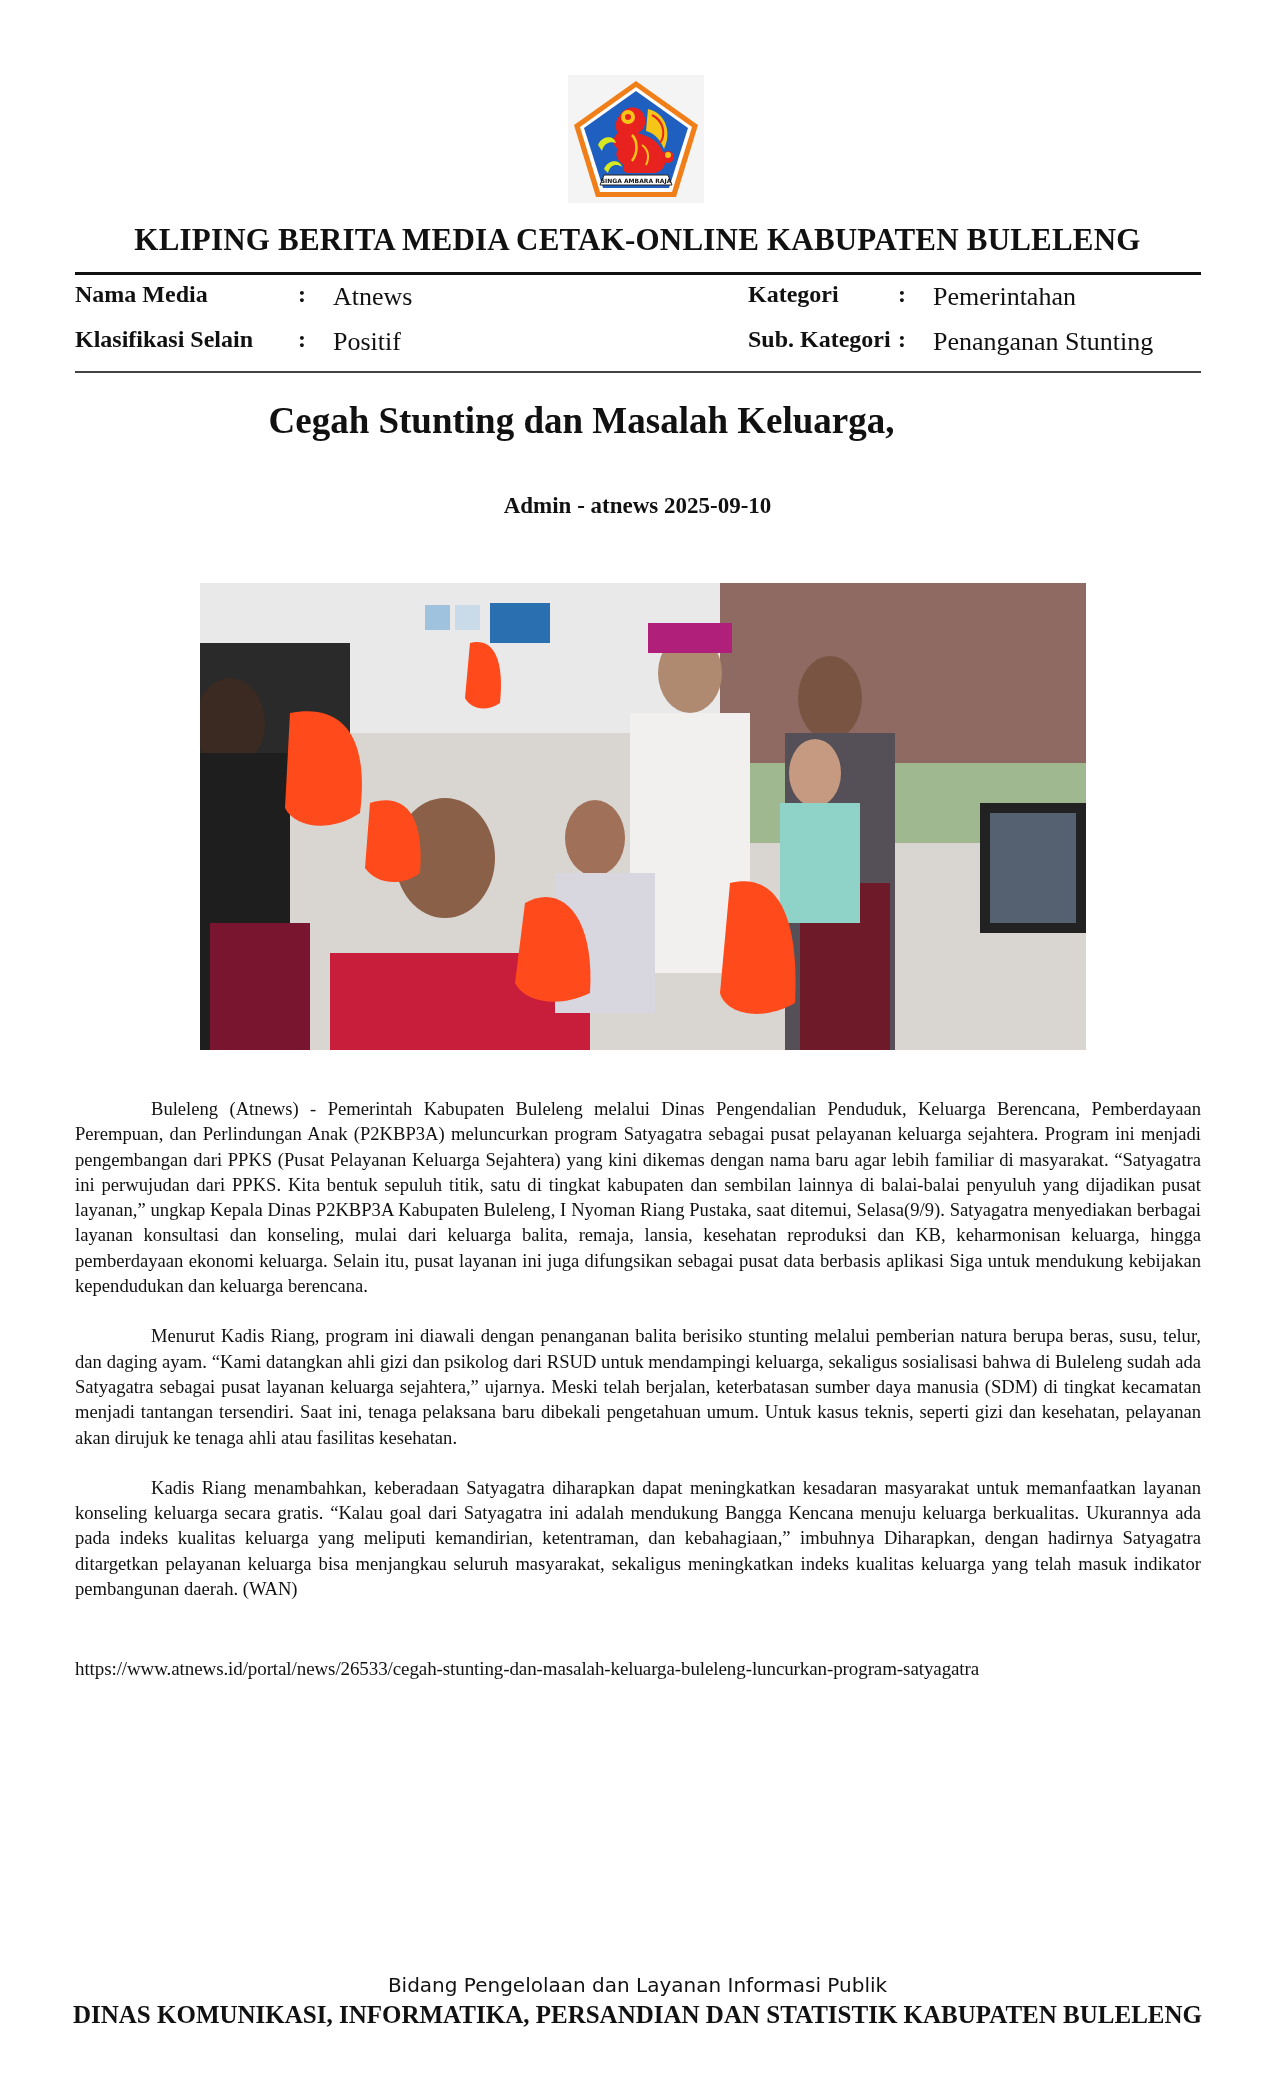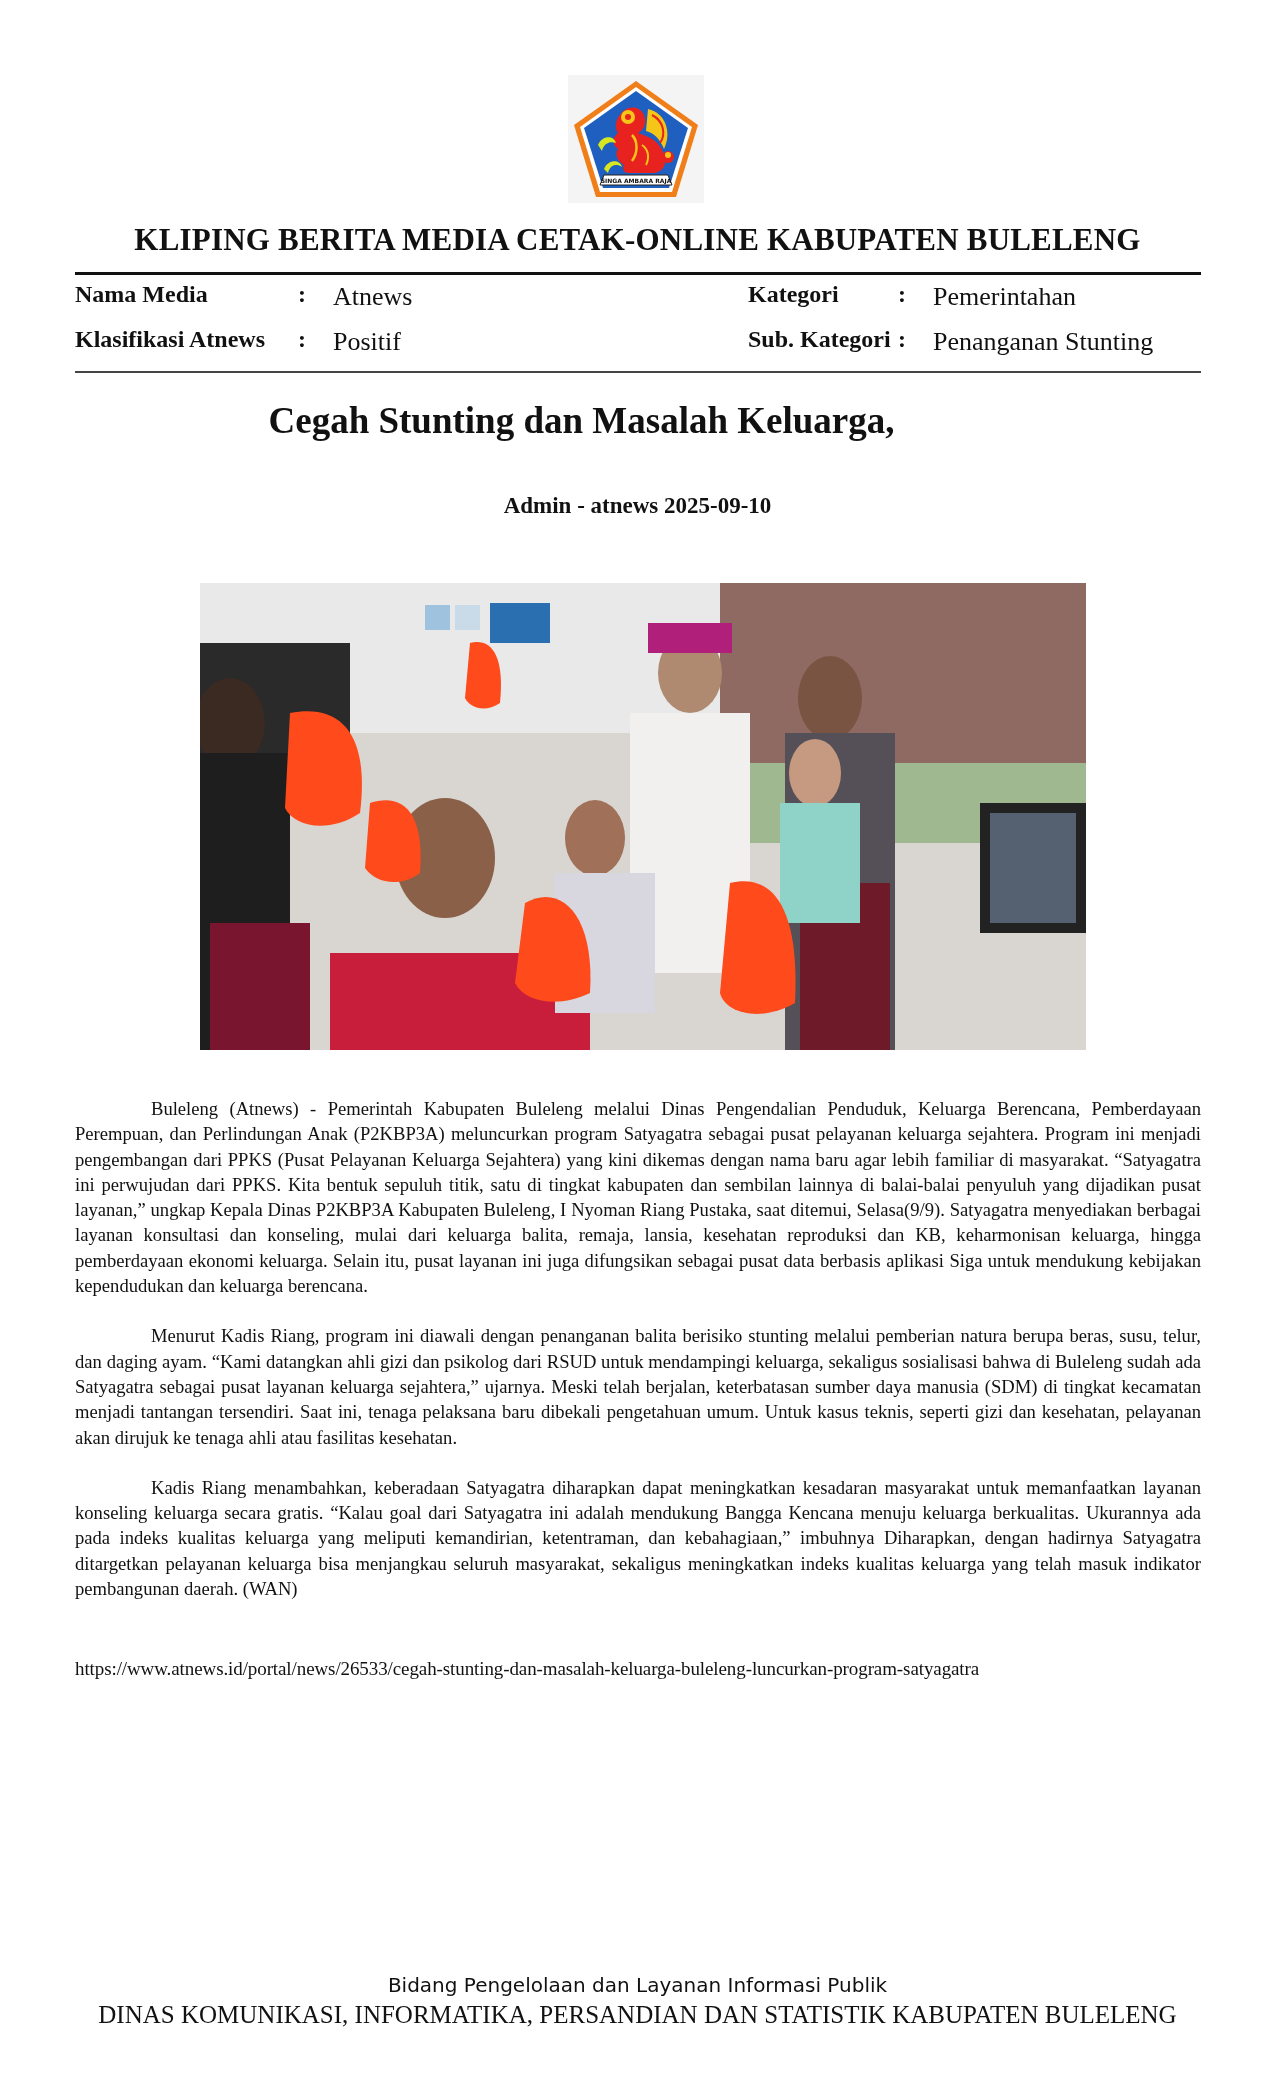--- a/index.html
+++ b/index.html
@@ -15,21 +15,21 @@
   .meta-colon{font-size:24px;font-weight:bold;}
   .meta-value{font-size:26px;}
   #headline{left:0;width:1163px;top:398px;text-align:center;font-size:37px;font-weight:bold;line-height:45px;}
   #byline{left:0;width:1275px;top:486px;text-align:center;font-size:23px;font-weight:bold;margin-top:7px;}
   #photo{left:200px;top:583px;width:886px;height:467px;overflow:hidden;background:#c9c4bf;}
   #photo svg{display:block;}
   #article{left:75px;top:1096px;width:1126px;font-size:18.6px;line-height:25.3px;text-align:justify;hyphens:manual;}
   #article p{margin:0 0 25px 0;text-indent:76px;}
   #source-url{left:75px;top:1658px;font-size:19px;font-weight:normal;letter-spacing:-0.1px;}
   #footer-unit{left:0;width:1275px;top:1973px;text-align:center;font-family:"DejaVu Sans","Liberation Sans",sans-serif;font-size:20px;}
-  #footer-office{left:0;width:1275px;top:2001px;text-align:center;font-size:25px;font-weight:normal;}
+  #footer-office{left:0;width:1275px;top:2001px;text-align:center;font-size:25px;font-weight:bold;}
 </style>
 </head>
 <body>
 
 <div id="logo" class="abs">
   <svg viewBox="0 0 136 128">
     <polygon points="68,6 130,50 108,122 28,122 6,50" fill="#f07f1a"></polygon>
     <polygon points="68,12 124,52 104,117 32,117 12,52" fill="#ffffff"></polygon>
     <polygon points="68,16 120,53 101,113 35,113 16,53" fill="#1f5fbf"></polygon>
 
@@ -52,21 +52,21 @@
   </svg>
 </div>
 
 <div id="doc-title" class="abs">KLIPING BERITA MEDIA CETAK-ONLINE KABUPATEN BULELENG</div>
 <div id="rule-top" class="abs rule"></div>
 
 <div class="abs meta-label" style="left:75px;top:281px;">Nama Media</div>
 <div class="abs meta-colon" style="left:298px;top:281px;">:</div>
 <div class="abs meta-value" style="left:333px;top:282px;">Atnews</div>
 
-<div class="abs meta-label" style="left:75px;top:326px;">Klasifikasi Atnews</div>
+<div class="abs meta-label" style="left:75px;top:326px;">Klasifikasi Selain</div>
 <div class="abs meta-colon" style="left:298px;top:326px;">:</div>
 <div class="abs meta-value" style="left:333px;top:327px;">Positif</div>
 
 <div class="abs meta-label" style="left:748px;top:281px;">Kategori</div>
 <div class="abs meta-colon" style="left:898px;top:281px;">:</div>
 <div class="abs meta-value" style="left:933px;top:282px;">Pemerintahan</div>
 
 <div class="abs meta-label" style="left:748px;top:326px;">Sub. Kategori</div>
 <div class="abs meta-colon" style="left:898px;top:326px;">:</div>
 <div class="abs meta-value" style="left:933px;top:327px;">Penanganan Stunting</div>

